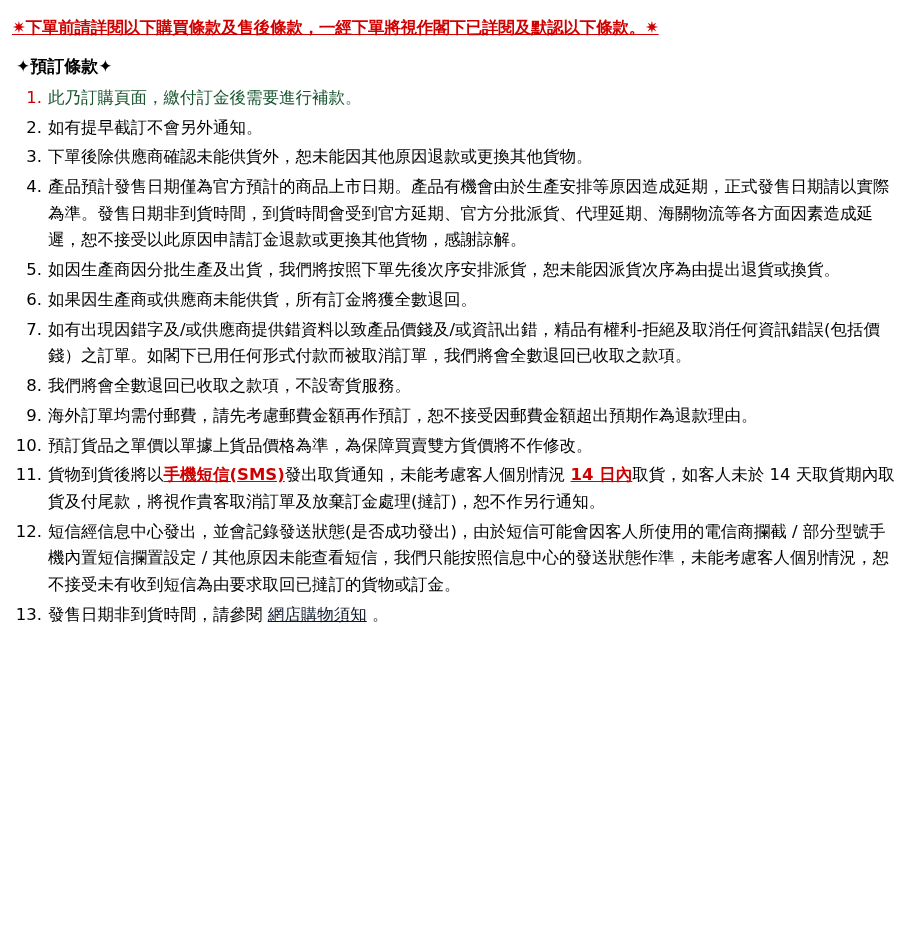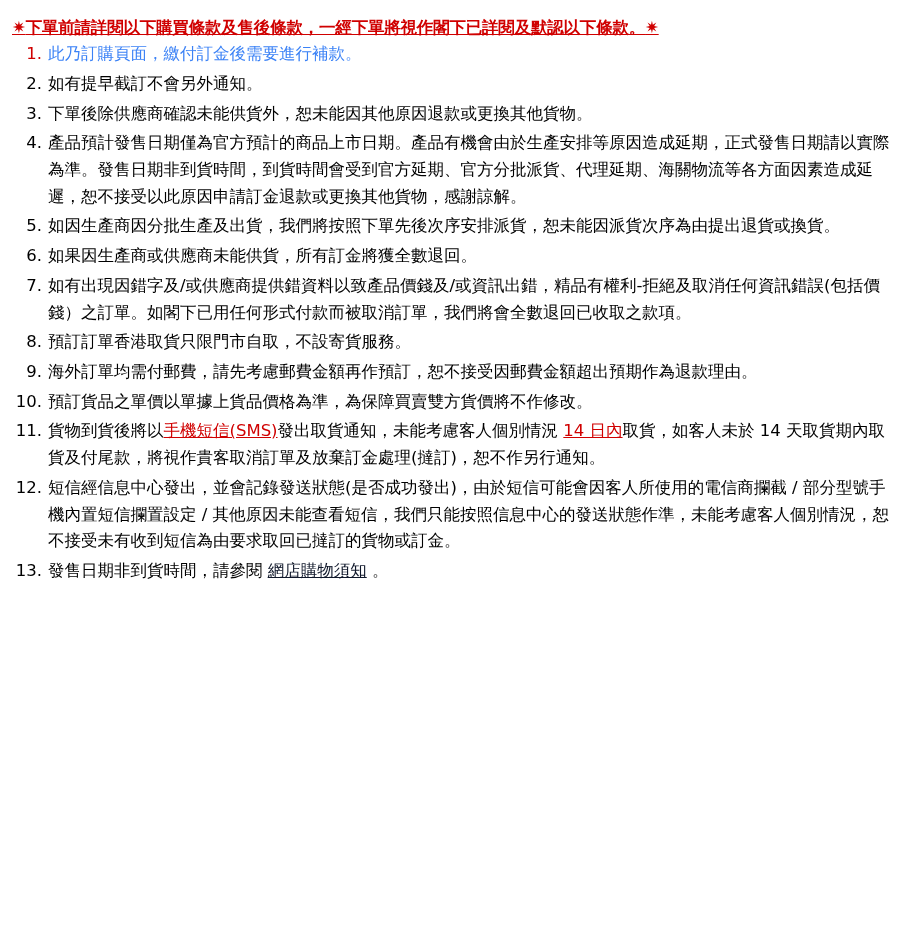--- a/index.html
+++ b/index.html
@@ -54,58 +54,59 @@
     content: counter(term) ".";
     position: absolute;
     left: 0;
     top: 0;
     width: 30px;
     text-align: right;
     font-size: 16.5px;
     line-height: 1.62;
   }
   ol.terms > li.first {
-    color: #3b82f6;
+    color: #14532d;
     font-weight: normal;
   }
   ol.terms > li.first::before {
     color: #d00000;
   }
   ol.terms > li.wide-num {
     padding-left: 36px;
   }
   .u-red {
     color: #d00000;
     text-decoration: underline;
-    font-weight: normal;
+    font-weight: bold;
   }
   .link {
     color: #0f172a;
     text-decoration: underline;
   }
 </style>
 </head>
 <body>
 
 <div class="page">
 
   <div class="banner">
     <span>✷</span><span>下單前請詳閱以下購買條款及售後條款，一經下單將視作閣下已詳閱及默認以下條款。</span><span>✷</span>
   </div>
 
+  <div class="section-title">✦預訂條款✦</div>
 
   <ol class="terms">
     <li class="first"><span>此乃訂購頁面，繳付訂金後需要進行補款。</span></li>
     <li><span>如有提早截訂不會另外通知。</span></li>
     <li><span>下單後除供應商確認未能供貨外，恕未能因其他原因退款或更換其他貨物。</span></li>
     <li><span>產品預計發售日期僅為官方預計的商品上市日期。產品有機會由於生產安排等原因造成延期，正式發售日期請以實際為準。發售日期非到貨時間，到貨時間會受到官方延期、官方分批派貨、代理延期、海關物流等各方面因素造成延遲，恕不接受以此原因申請訂金退款或更換其他貨物，感謝諒解。</span></li>
     <li><span>如因生產商因分批生產及出貨，我們將按照下單先後次序安排派貨，恕未能因派貨次序為由提出退貨或換貨。</span></li>
     <li><span>如果因生產商或供應商未能供貨，所有訂金將獲全數退回。</span></li>
     <li><span>如有出現因錯字及/或供應商提供錯資料以致產品價錢及/或資訊出錯，精品有權利-拒絕及取消任何資訊錯誤(包括價錢）之訂單。如閣下已用任何形式付款而被取消訂單，我們將會全數退回已收取之款項。</span></li>
-    <li><span>預訂訂單香港取貨只限門市自取，不設寄貨服務。</span></li>
+    <li><span>我們將會全數退回已收取之款項，不設寄貨服務。</span></li>
     <li><span>海外訂單均需付郵費，請先考慮郵費金額再作預訂，恕不接受因郵費金額超出預期作為退款理由。</span></li>
     <li class="wide-num"><span>預訂貨品之單價以單據上貨品價格為準，為保障買賣雙方貨價將不作修改。</span></li>
     <li class="wide-num">
       <span>貨物到貨後將以</span><span class="u-red">手機短信(SMS)</span><span>發出取貨通知，未能考慮客人個別情況 </span><span class="u-red">14 日內</span><span>取貨，如客人未於 14 天取貨期內取貨及付尾款，將視作貴客取消訂單及放棄訂金處理(撻訂)，恕不作另行通知。</span>
     </li>
     <li class="wide-num"><span>短信經信息中心發出，並會記錄發送狀態(是否成功發出)，由於短信可能會因客人所使用的電信商攔截 / 部分型號手機內置短信攔置設定 / 其他原因未能查看短信，我們只能按照信息中心的發送狀態作準，未能考慮客人個別情況，恕不接受未有收到短信為由要求取回已撻訂的貨物或訂金。</span></li>
     <li class="wide-num">
       <span>發售日期非到貨時間，請參閱 </span><a class="link" href="#">網店購物須知</a><span> 。</span>
     </li>
   </ol>

